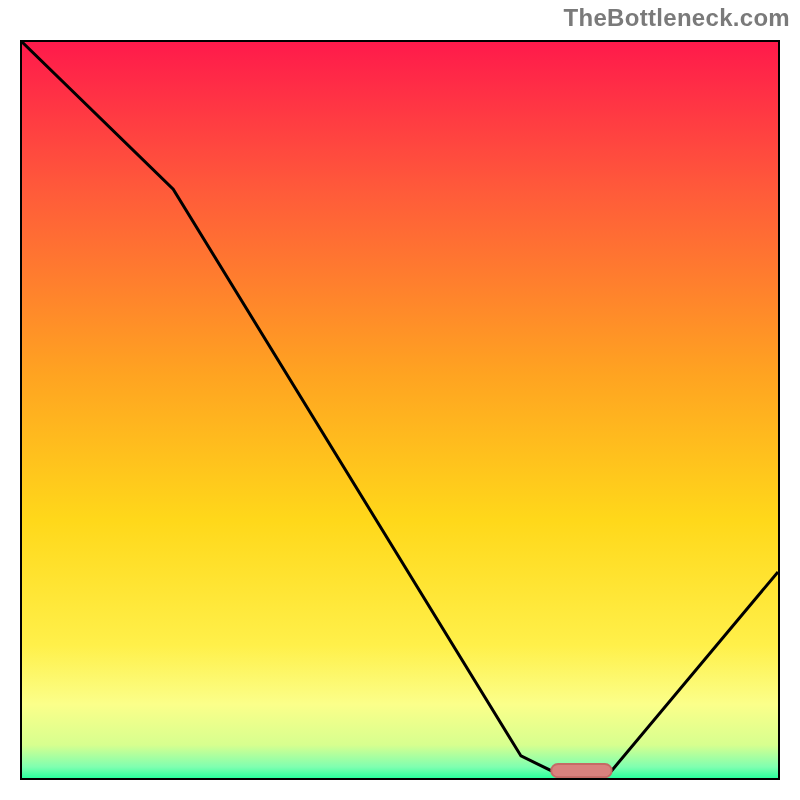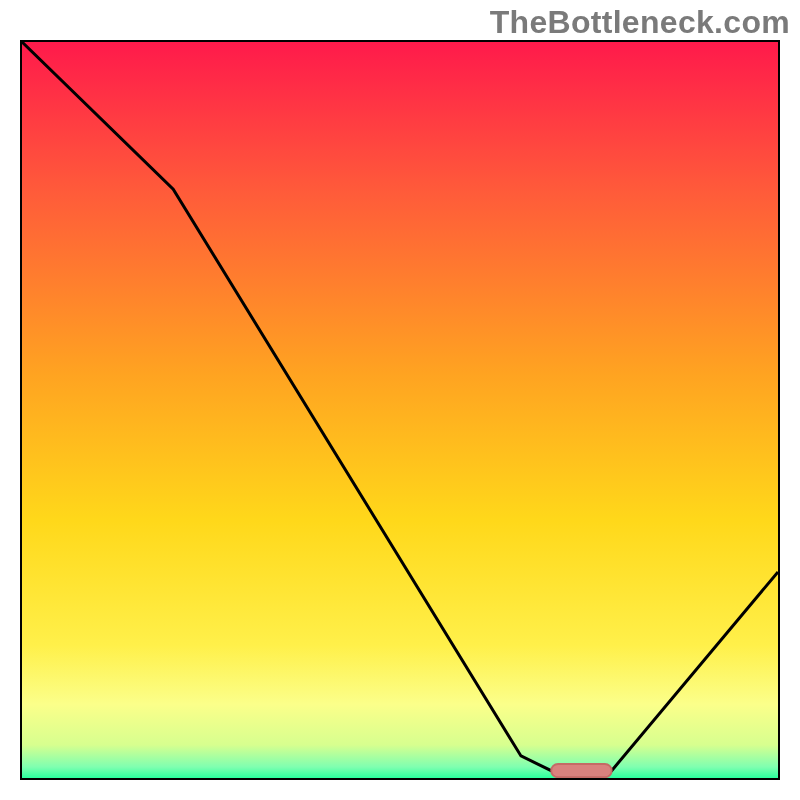--- a/index.html
+++ b/index.html
@@ -13,21 +13,21 @@
   }
   .stage {
     position: relative;
     width: 800px;
     height: 800px;
   }
   .watermark {
     position: absolute;
     top: 4px;
     right: 10px;
-    font-size: 32px;
+    font-size: 24px;
     font-weight: 600;
     color: #7a7a7a;
     letter-spacing: 0.3px;
     user-select: none;
   }
   .plot-border {
     position: absolute;
     left: 20px;
     top: 40px;
     width: 760px;

